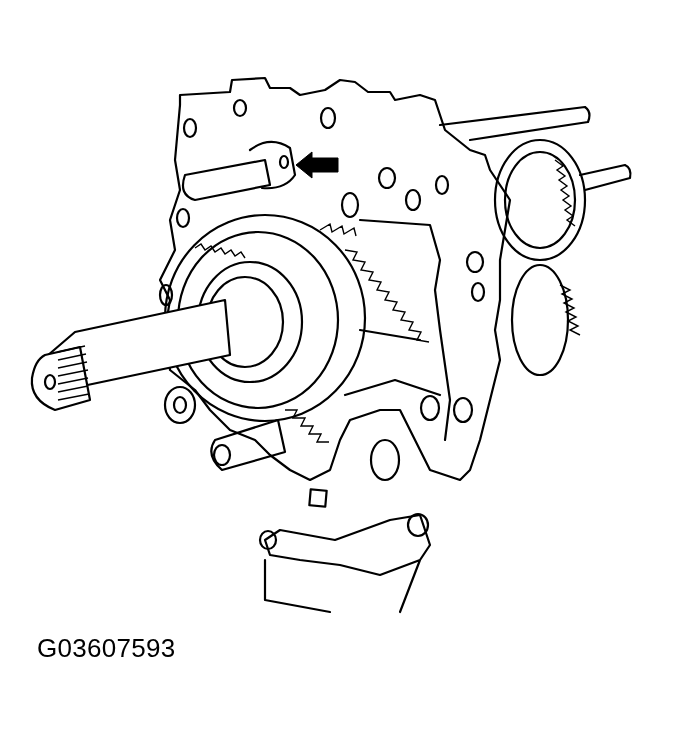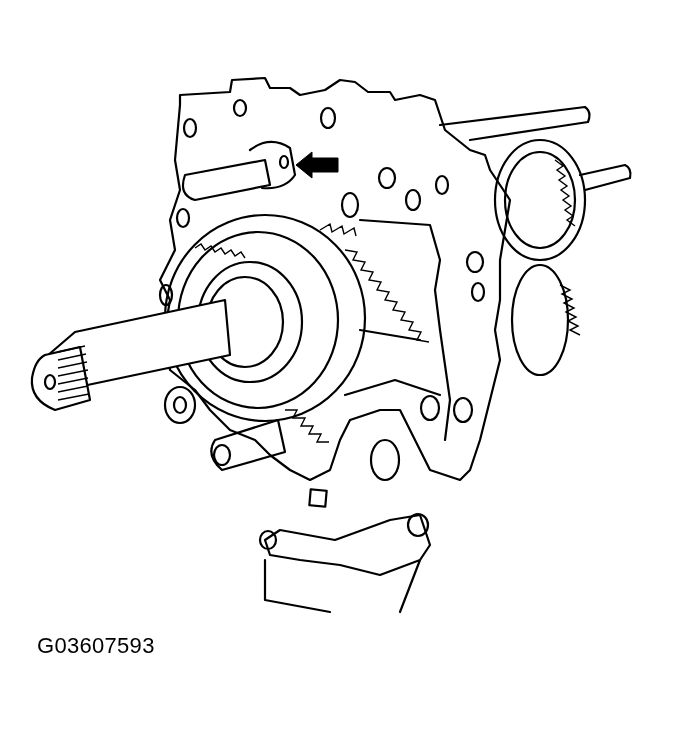--- a/index.html
+++ b/index.html
@@ -1,18 +1,18 @@
 <!DOCTYPE html>
 <html><head>
 <meta charset="utf-8">
 <style>
   html, body { margin: 0; padding: 0; background: #ffffff; }
   body { width: 679px; height: 730px; position: relative; overflow: hidden; font-family: "Liberation Sans", sans-serif; }
   .figure { position: absolute; left: 0; top: 0; width: 679px; height: 730px; }
-  .caption { position: absolute; left: 37px; top: 633px; font-size: 22px; color: #000; letter-spacing: 0.3px; font-family: "Liberation Sans", sans-serif; }
+  .caption { position: absolute; left: 37px; top: 633px; font-size: 26px; color: #000; letter-spacing: 0.3px; font-family: "Liberation Sans", sans-serif; }
   svg .ln { fill: none; stroke: #000; stroke-width: 2.2; stroke-linejoin: round; stroke-linecap: round; }
   svg .th { fill: none; stroke: #000; stroke-width: 1.4; }
   svg .fw { fill: #fff; stroke: #000; stroke-width: 2.2; stroke-linejoin: round; }
 </style>
 </head>
 <body>
 
 <div class="figure">
 <svg width="679" height="730" viewBox="0 0 679 730">
 

